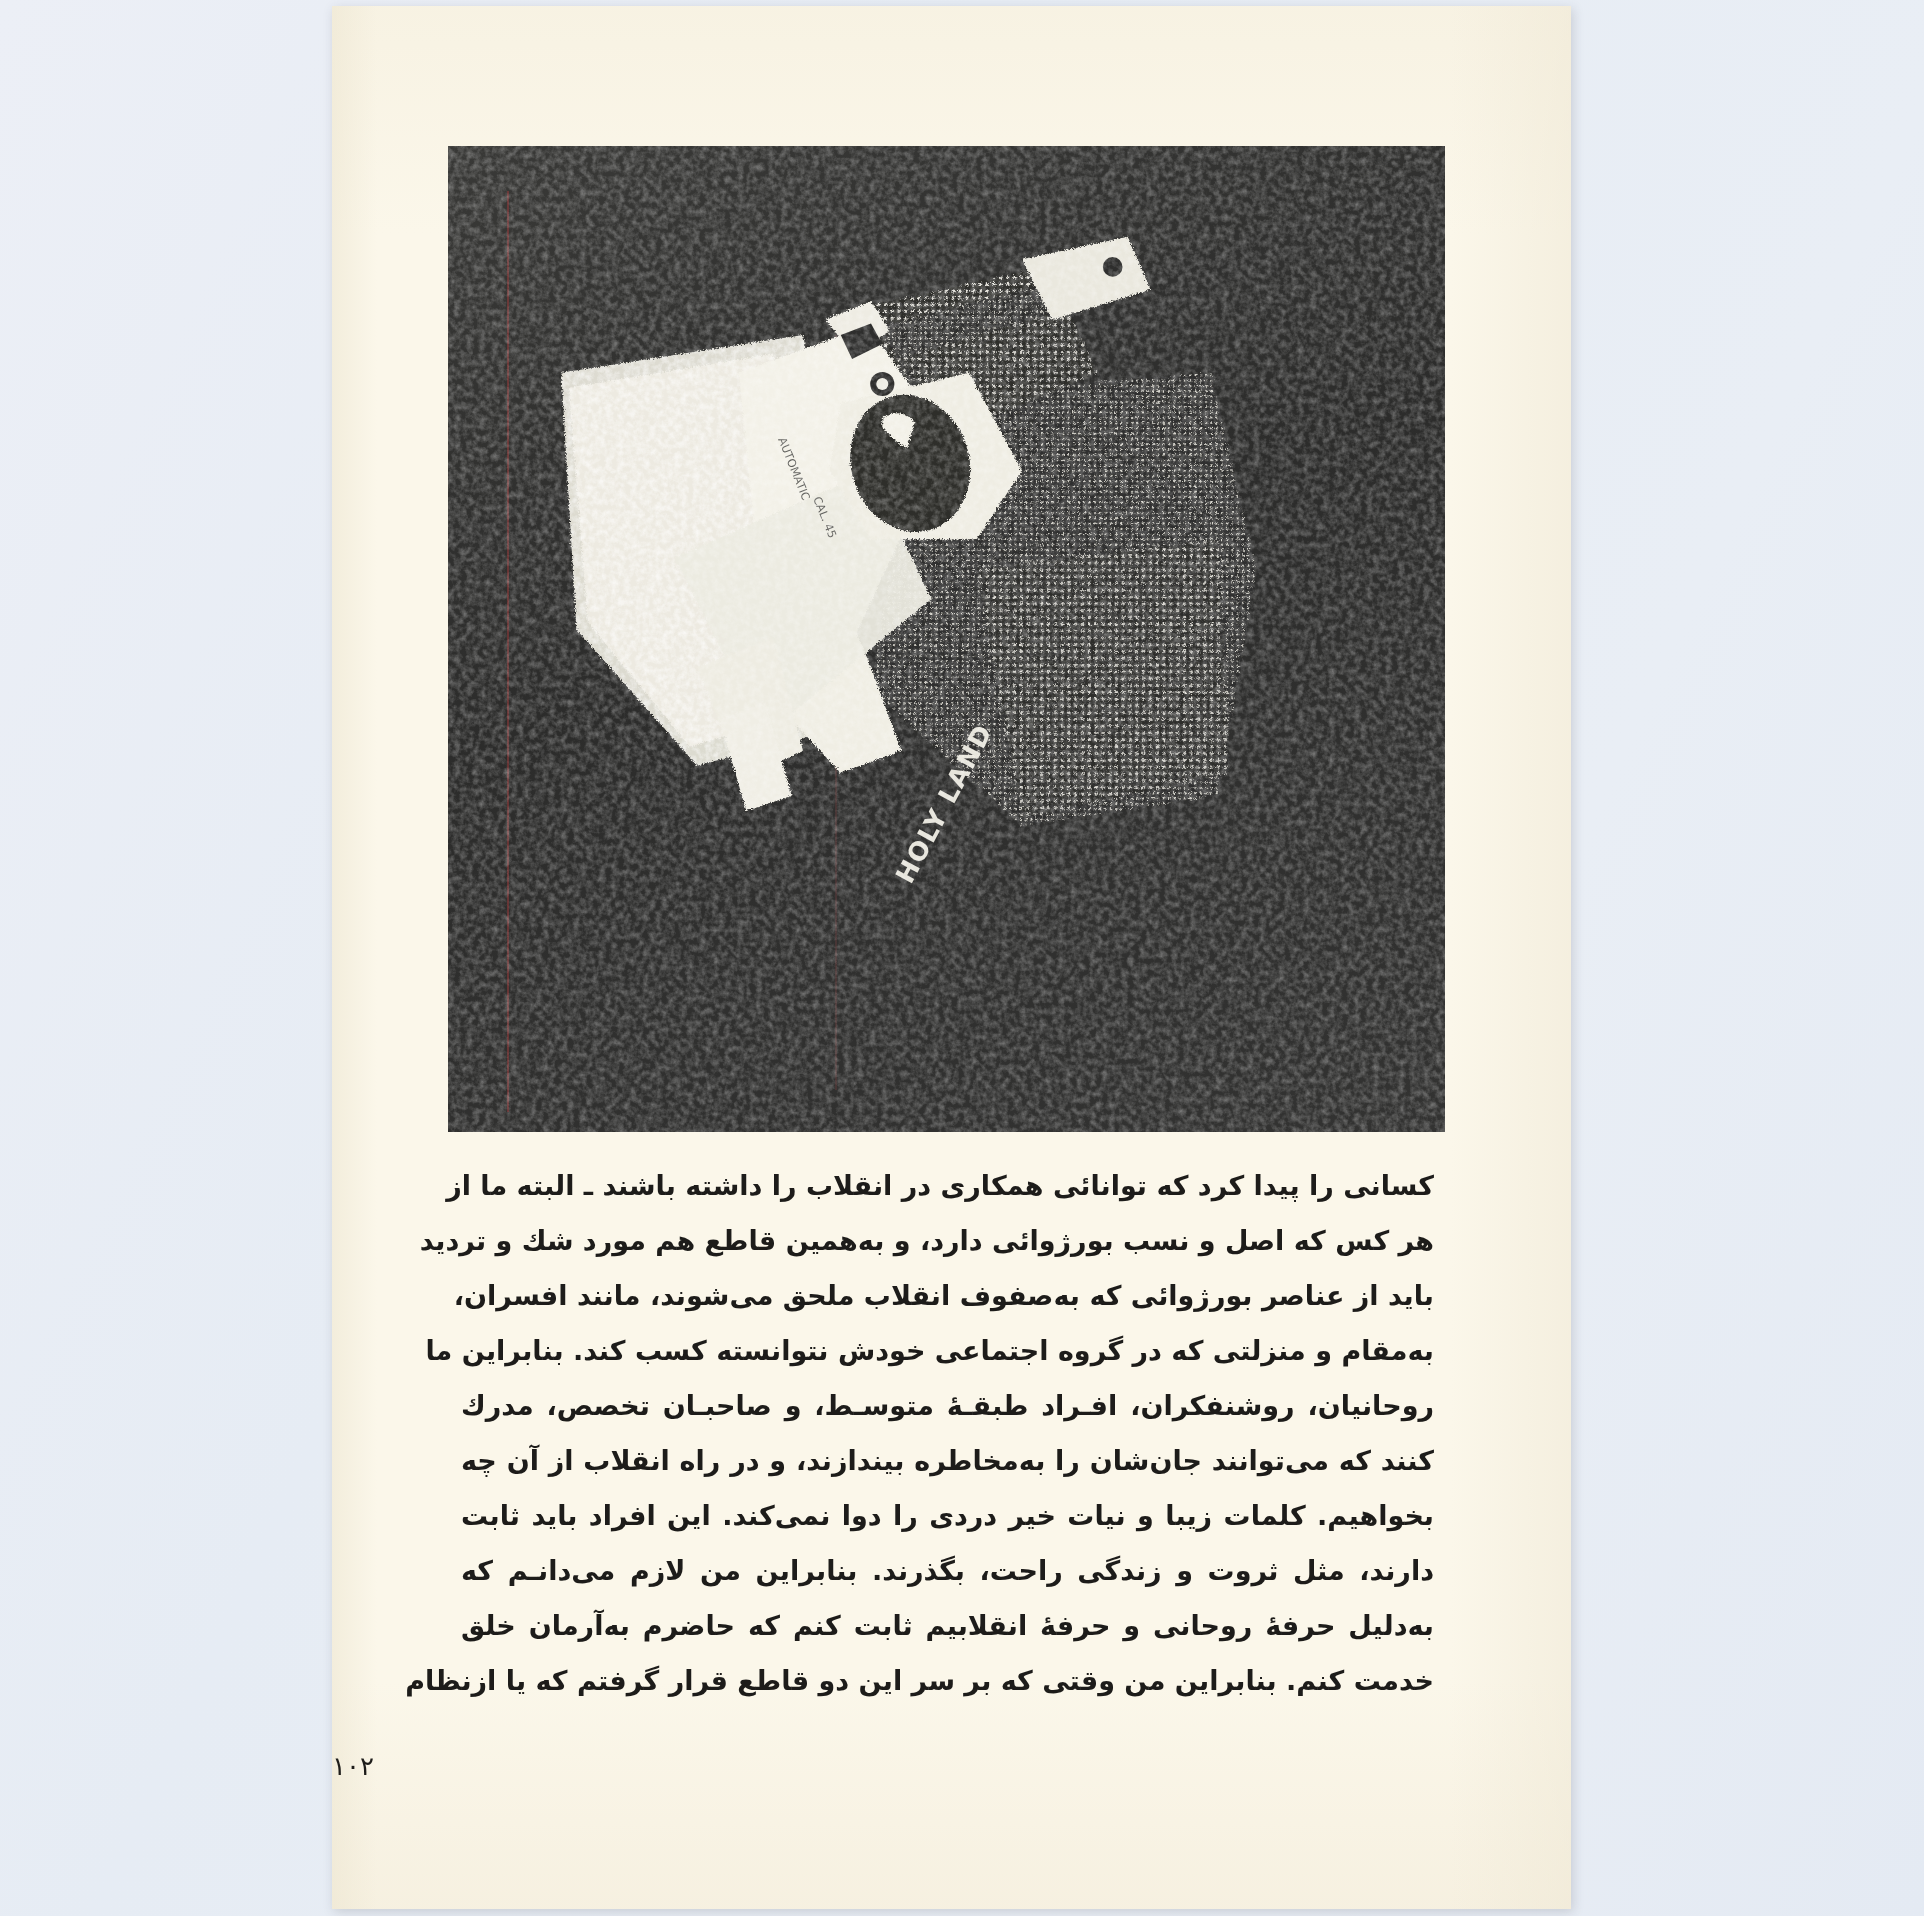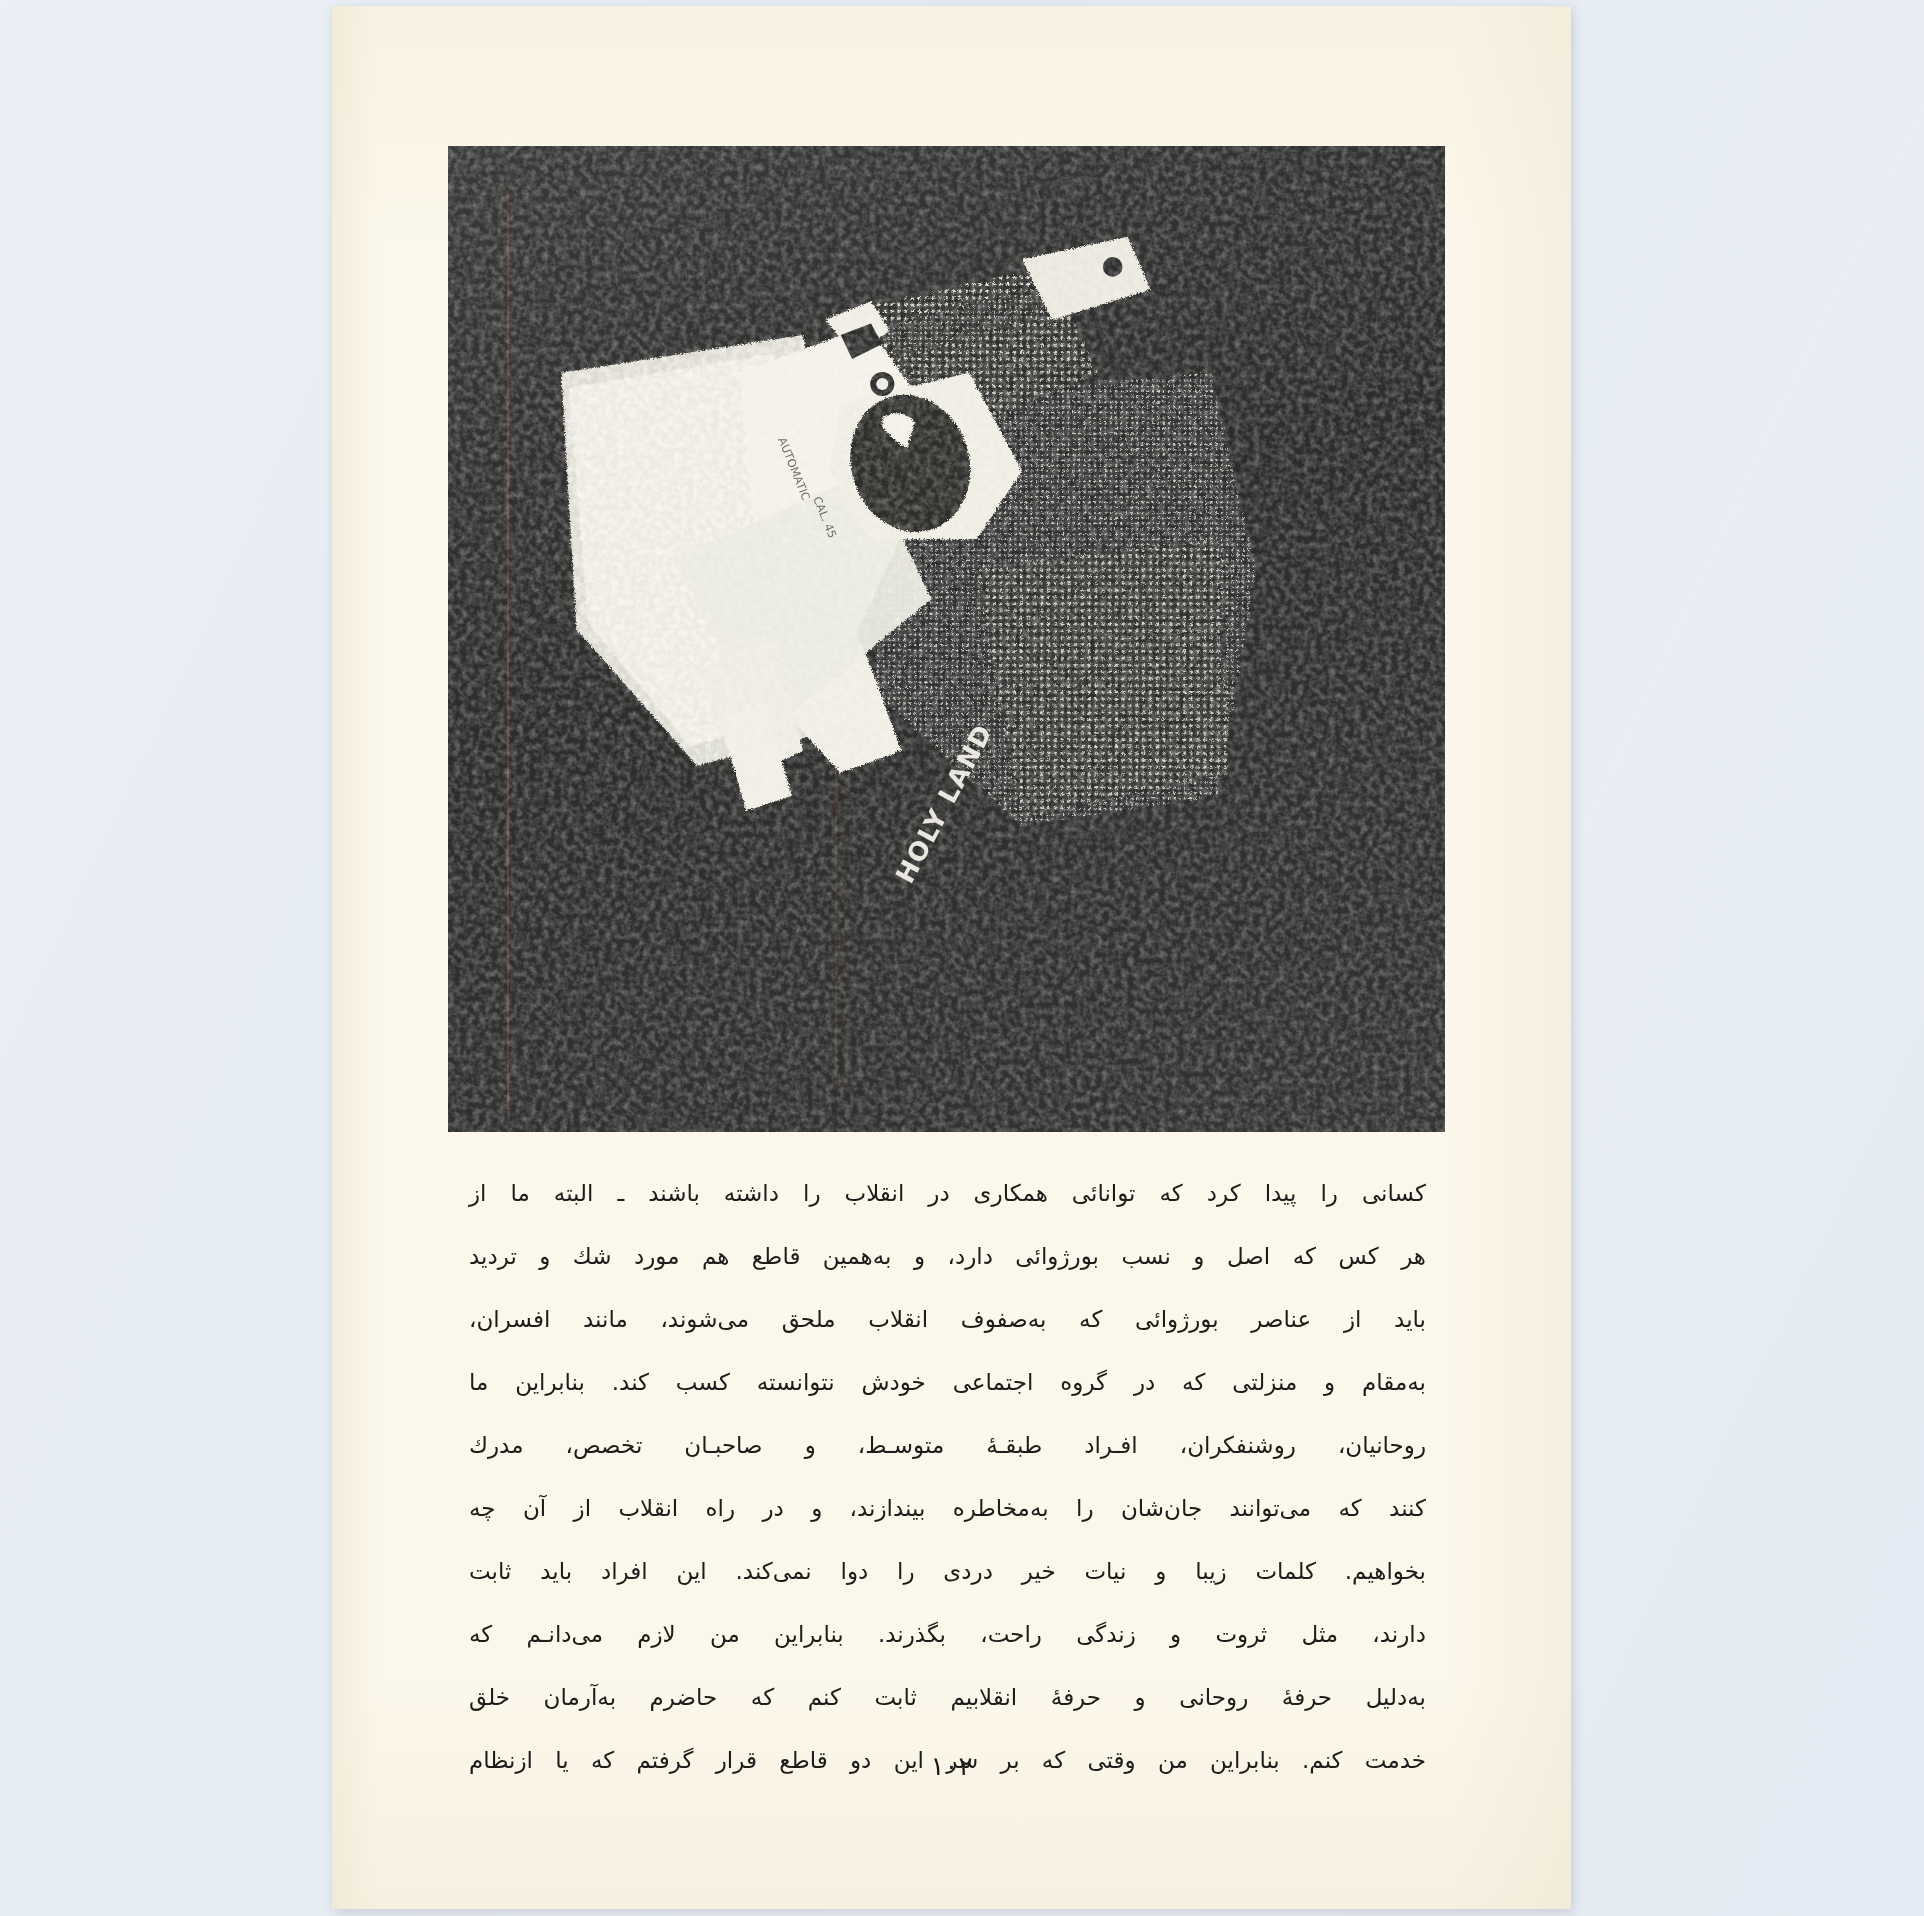--- a/index.html
+++ b/index.html
@@ -90,21 +90,21 @@
   }
 
   
   .wsvg { position:absolute; inset:0; width:100%; height:100%; }
 
   #page-number {
     position: absolute;
     left: 0;
     right: 0;
     top: 1745px;
-    text-align: center;
+    text-align: left;
     font-family: "DejaVu Sans", sans-serif;
     font-size: 26px;
     color: #1d1c1a;
     letter-spacing: 1.5px;
   }
 </style>
 </head>
 <body>
 
 <div id="scan-backdrop"></div>
@@ -210,27 +210,28 @@
     <p class="ln">دارند، مثل ثروت و زندگی راحت، بگذرند. بنابراین من لازم می‌دانـم که</p>
     <p class="ln">به‌دلیل حرفهٔ روحانی و حرفهٔ انقلابیم ثابت کنم که حاضرم به‌آرمان خلق</p>
     <p class="ln">خدمت کنم. بنابراین من وقتی که بر سر این دو قاطع قرار گرفتم که یا ازنظام</p>
   </div>
 
   <div id="page-number">۱۰۲</div>
 </div>
 
 <style>
   #body-text-lines .ln {
-    margin: 16px;
+    margin: 8px;
     font-family: "DejaVu Sans", sans-serif;
-    font-size: 23px;
+    font-size: 27px;
     line-height: 47px;
     color: #1d1c1a;
     text-align: justify;
     text-align-last: justify;
     white-space: nowrap;
     direction: rtl;
+    font-weight: bold;
   }
   #body-text-lines .ln:last-child {
     text-align-last: justify;
   }
 </style>
 
 
 </body></html>

